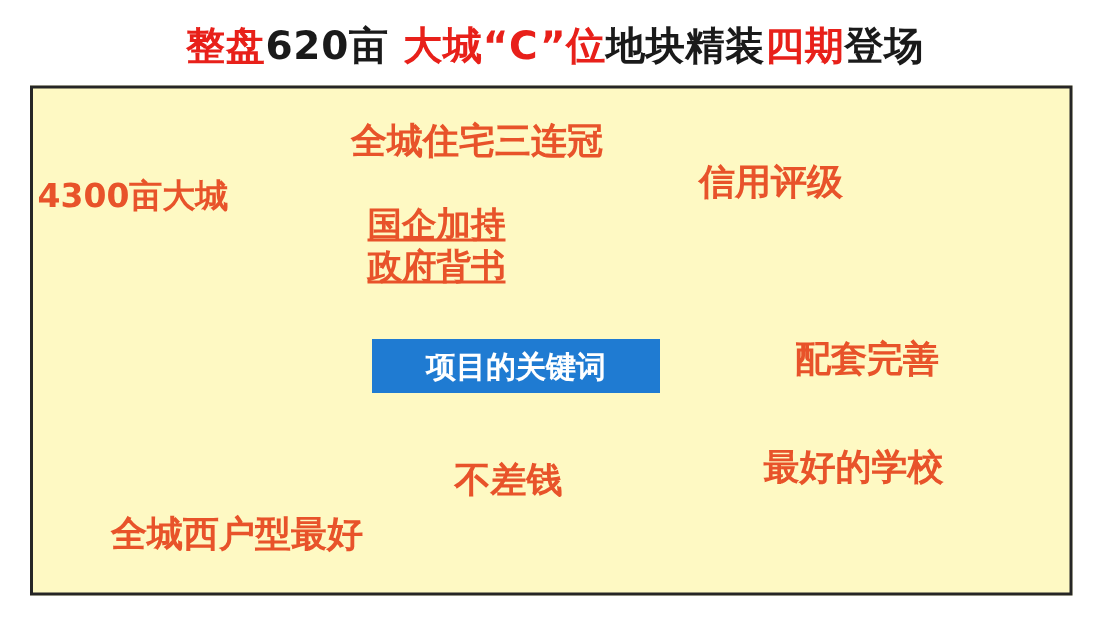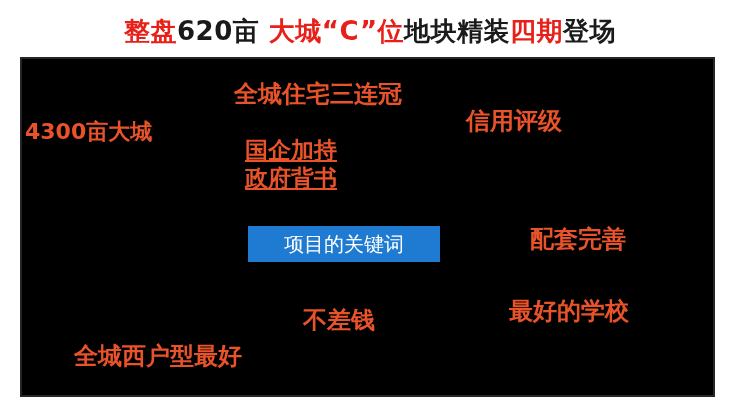--- a/index.html
+++ b/index.html
@@ -38,40 +38,40 @@
 
   
   #board {
     position: absolute;
     left: 20px;
     top: 57px;
     width: 695px;
     height: 340px;
     border: 2px solid #262626;
     box-sizing: border-box;
-    background: #000000;
+    background: #fef9c3;
   }
 
   
   .kw {
     position: absolute;
     color: #e8532a;
     font-weight: bold;
     white-space: nowrap;
     line-height: 1.22;
   }
   .kw.two-line { white-space: normal; text-decoration: underline; }
   .kw .ln { display: block; }
 
   
   #center-box {
     position: absolute;
     background: #1f7bd2;
     color: #ffffff;
-    font-weight: normal;
+    font-weight: bold;
     white-space: nowrap;
     display: flex;
     align-items: center;
     justify-content: center;
     box-sizing: border-box;
   }
 </style>
 </head>
 <body>
 

